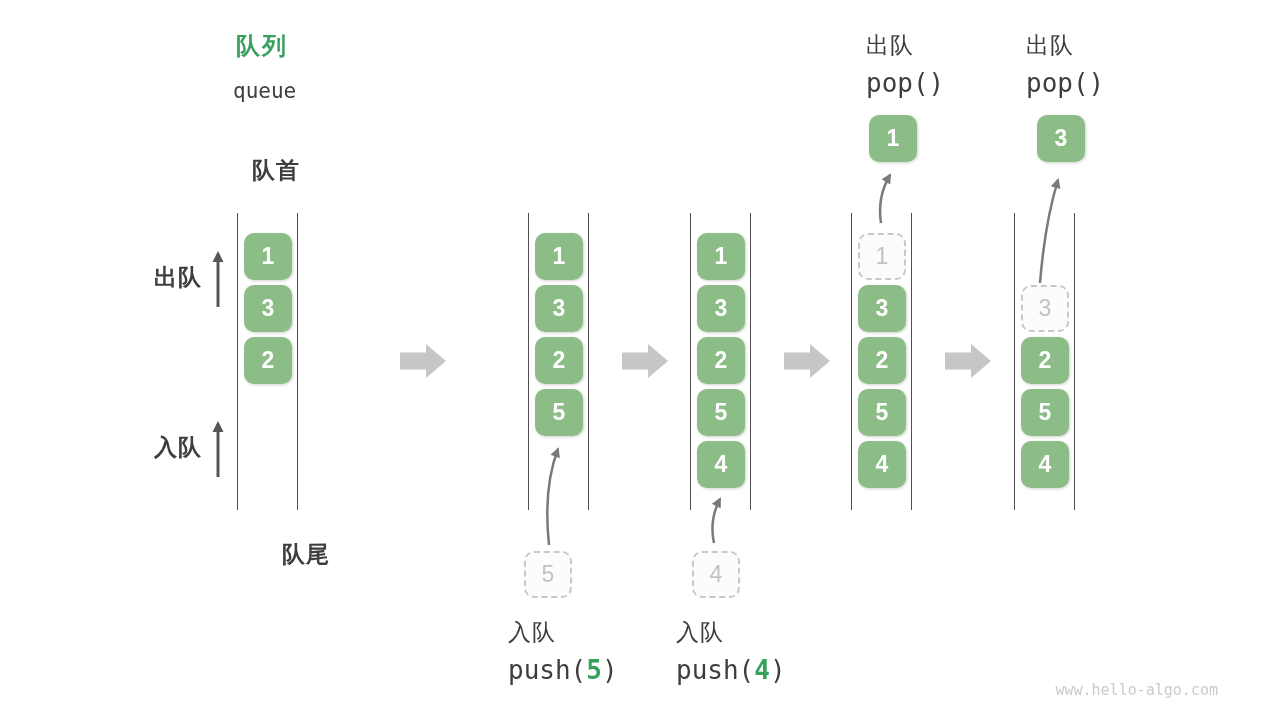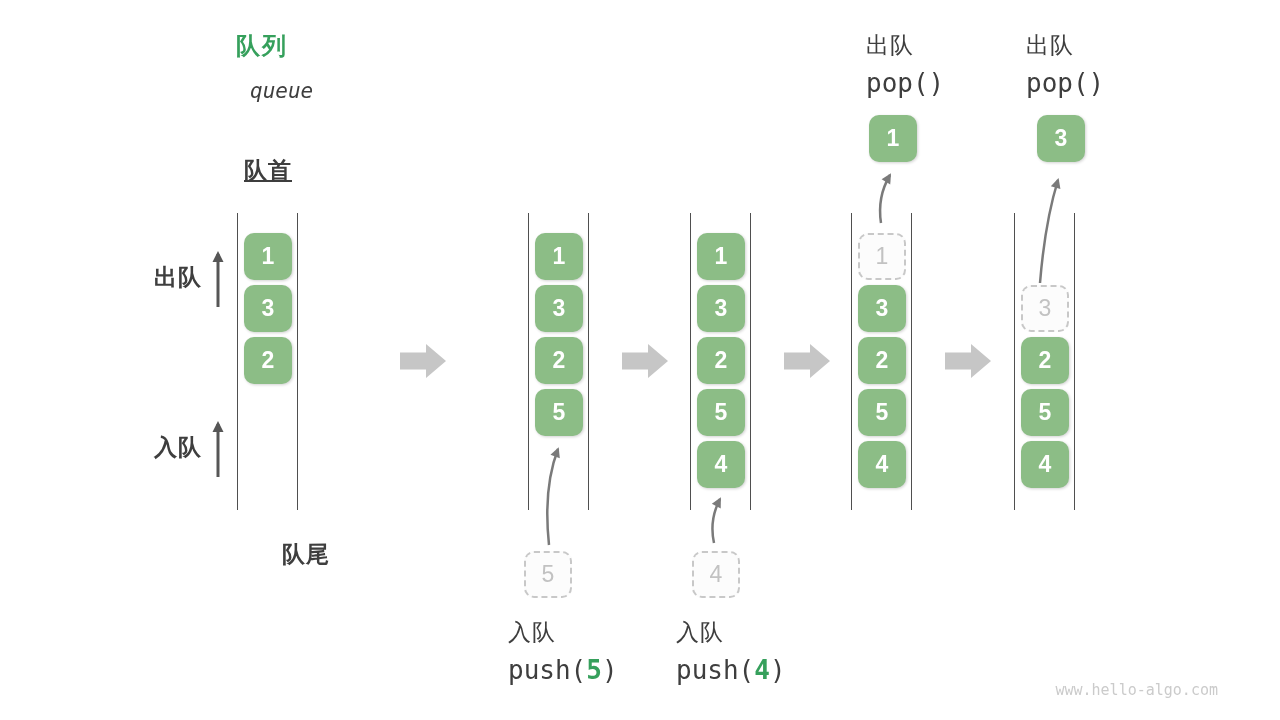--- a/index.html
+++ b/index.html
@@ -51,23 +51,23 @@
   .watermark{
     position:absolute;right:62px;top:681px;font-size:15px;color:var(--watermark);
   }
 </style>
 </head>
 <body>
 
 <div class="canvas" id="canvas">
 
   <div class="abs title-zh" style="left:236px;top:30px;">队列</div>
-  <div class="abs mono title-en" style="left:250px;top:70px;font-style:italic;">queue</div>
+  <div class="abs mono title-en" style="left:233px;top:70px;">queue</div>
 
-  <div class="abs zh bold" style="left:244px;top:155px;text-decoration:underline;">队首</div>
+  <div class="abs zh bold" style="left:252px;top:155px;">队首</div>
   <div class="abs zh bold" style="left:243px;top:539px;margin-left:39px;">队尾</div>
   <div class="abs zh bold" style="left:154px;top:262px;">出队</div>
   <div class="abs zh bold" style="left:154px;top:432px;">入队</div>
 
   <div class="queue-column" style="left:237px;">
       <div class="cell filled" style="left: 6px; top: 20px;">1</div>
       <div class="cell filled" style="left: 6px; top: 72px;">3</div>
       <div class="cell filled" style="left: 6px; top: 124px;">2</div>
     </div>
   <div class="queue-column" style="left:528px;">

